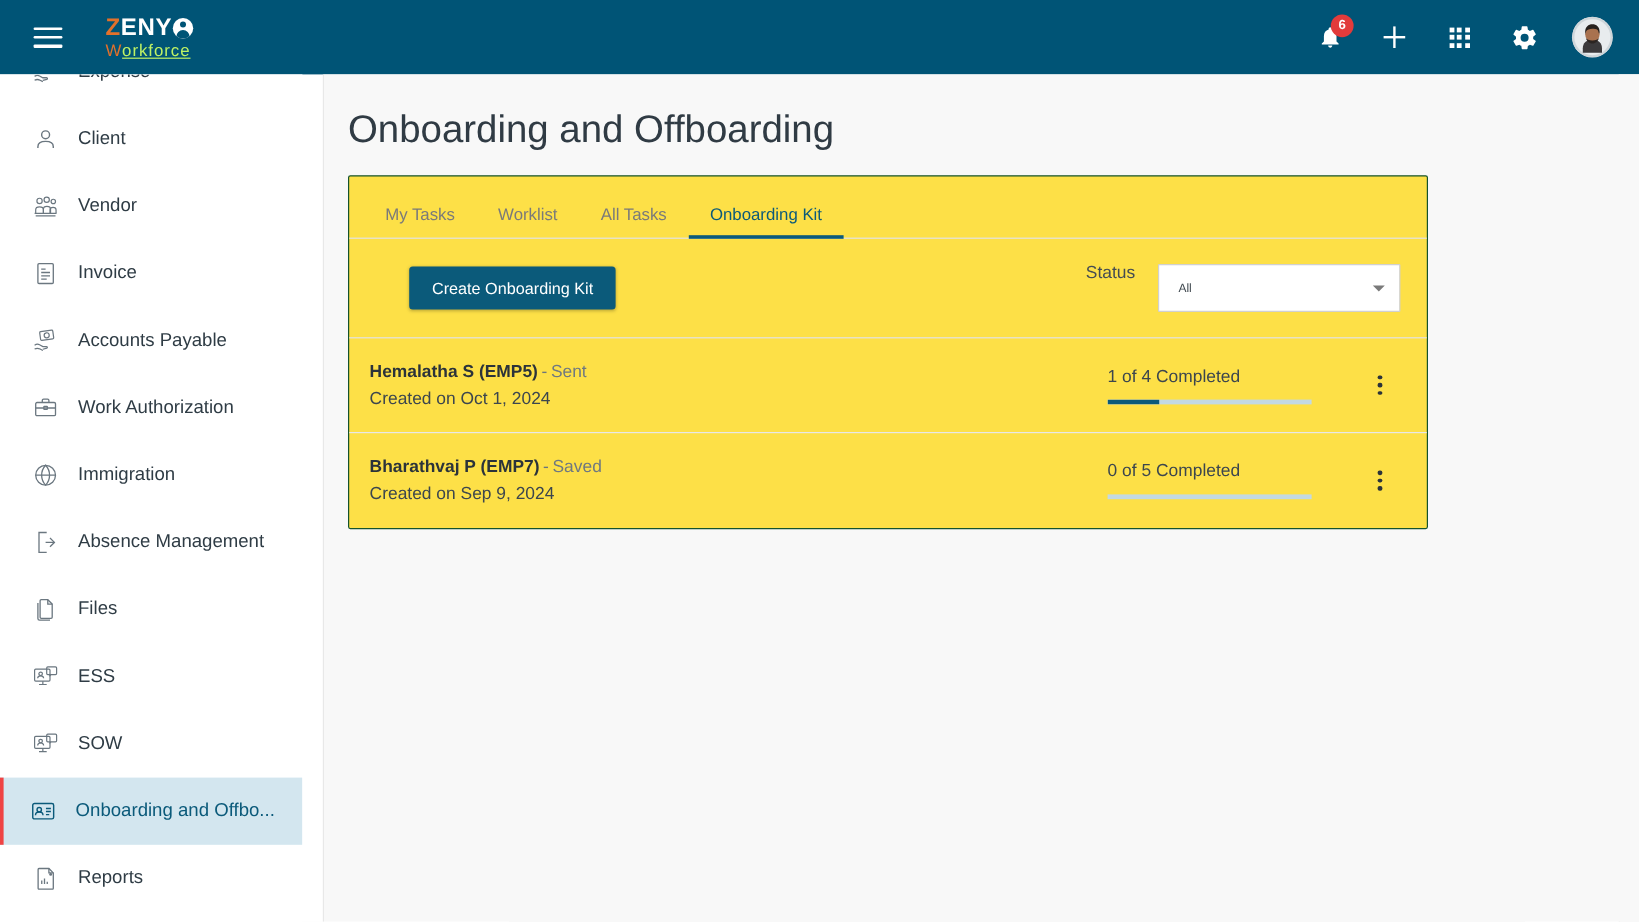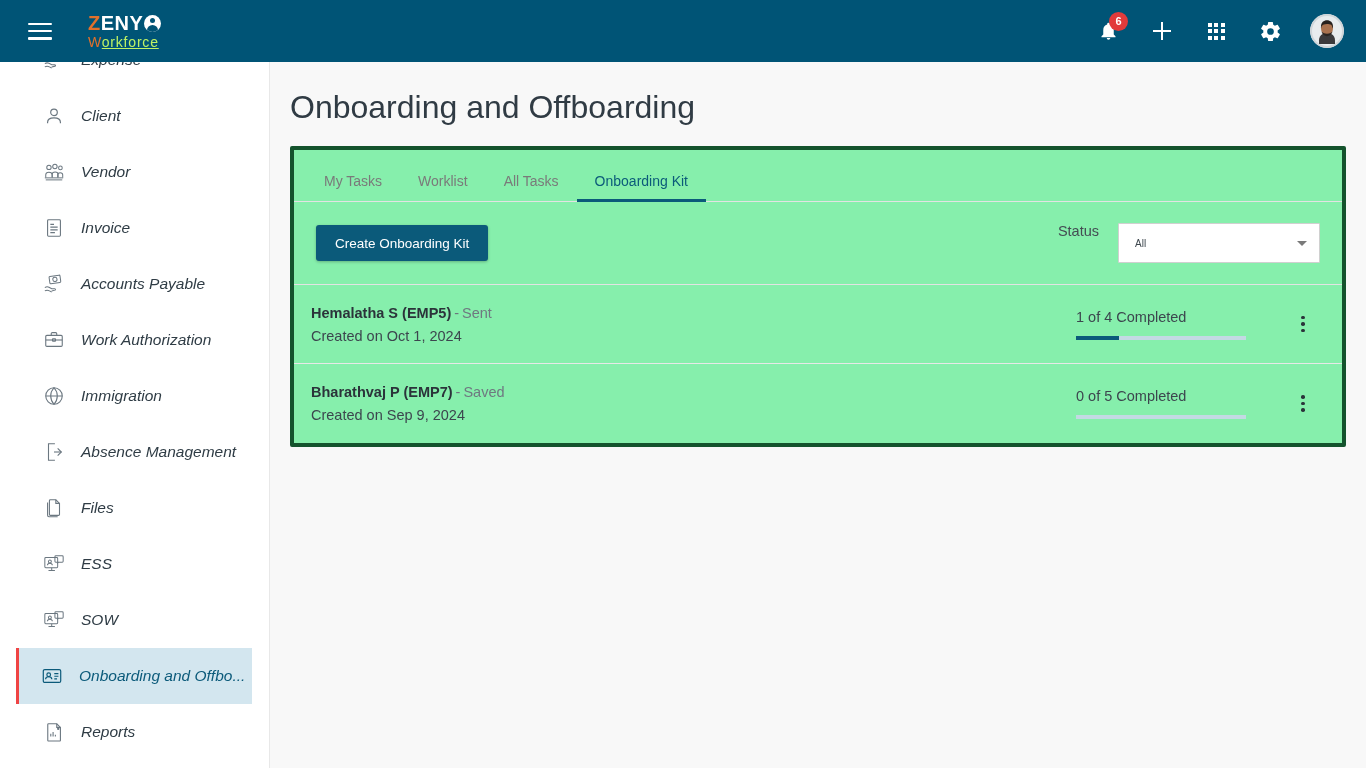--- a/index.html
+++ b/index.html
@@ -119,21 +119,21 @@
     position: absolute;
     top: 62px; left: 0;
     width: 252px;
     height: 706px;
     background: #ffffff;
     overflow: hidden;
   }
   .nav-list {
     position: absolute;
     top: -30px;
-    left: 16px; width: 252px; font-style: italic;
+    left: 0; width: 252px;
   }
   .nav-item {
     height: 56px;
     display: flex;
     align-items: center;
     padding-left: 20px;
     cursor: pointer;
     border-left: 5px solid transparent;
     position: relative;
   }
@@ -206,24 +206,24 @@
     overflow: hidden;
   }
   .page-title {
     font-size: 32px;
     color: #303b44;
     font-weight: normal;
     margin: 27px 0 0 20px;
   }
   .card {
     margin: 20px 20px 0 20px;
-    background: #86efac;
-    border: 4px solid #14532d;
+    background: #fde047;
+    border: 1px solid #14532d;
     border-radius: 2px;
-    width: 1056px;
+    width: 900px;
   }
   .tabs {
     display: flex;
     align-items: flex-end;
     height: 52px;
     padding-left: 12px;
     border-bottom: 1px solid #e3e3e3;
   }
   .tab {
     padding: 0 18px 12px 18px;
@@ -252,20 +252,21 @@
     background: #0b5a7a;
     color: #ffffff;
     border: none;
     border-radius: 3px;
     font-size: 13.5px;
     font-family: "Liberation Sans", sans-serif;
     padding: 0 19px;
     height: 36px;
     cursor: pointer;
     box-shadow: 0 1px 3px rgba(0,0,0,0.26);
+    margin-left: 28px;
   }
   .status-group {
     margin-left: auto;
     display: flex;
     align-items: flex-start;
     gap: 19px;
   }
   .status-label { font-size: 14.5px; color: #444c53; }
   .select {
     width: 202px; height: 40px;

